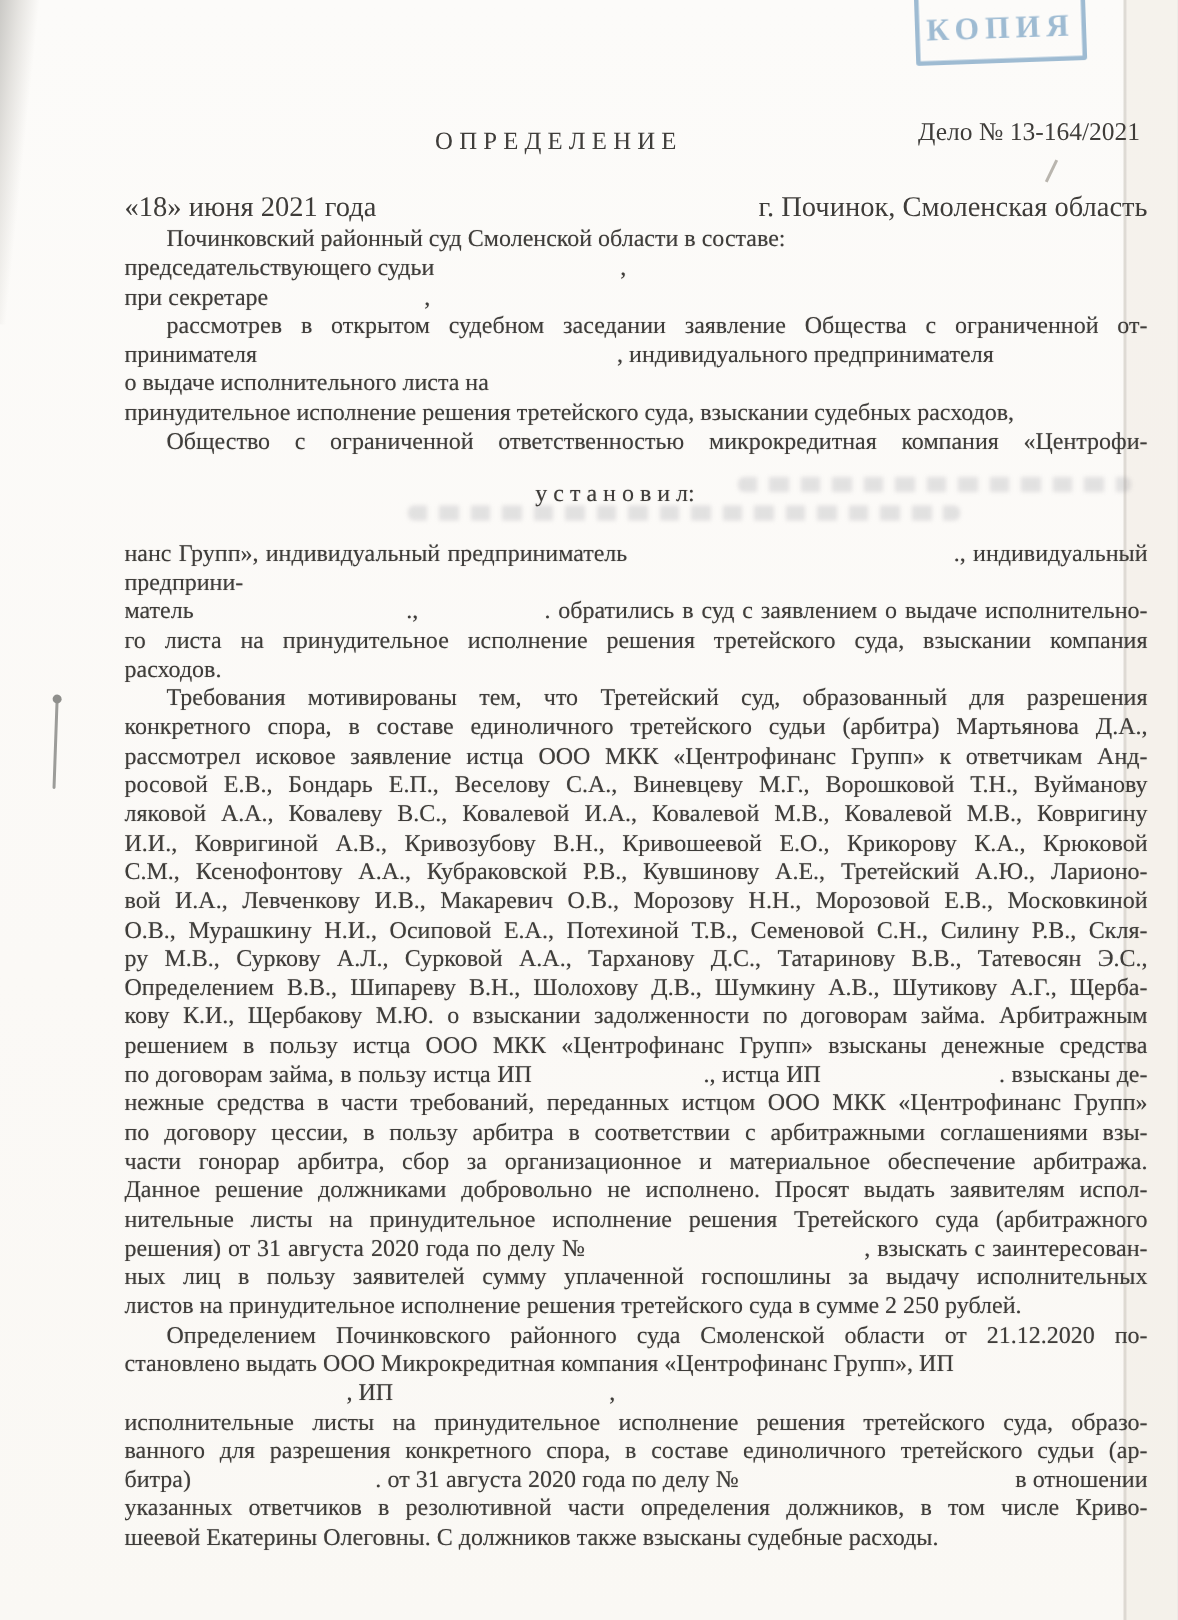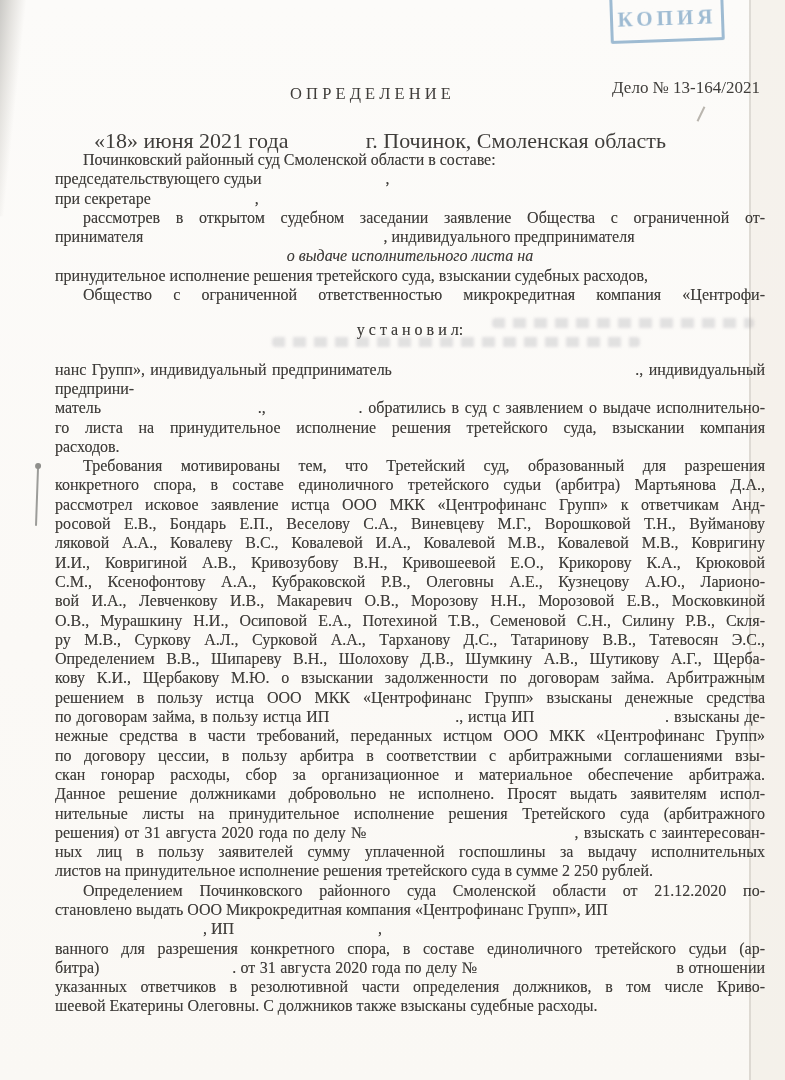--- a/index.html
+++ b/index.html
@@ -60,35 +60,35 @@
   .case-number{
     position:absolute;right:25px;top:78px;
     font-size:17px;
   }
   .doc-title{
     position:absolute;left:0;right:0;top:84px;
     text-align:center;font-size:16.5px;
     transform:translateX(-22px);
   }
   .date-row{
-    position:absolute;left:66px;top:128px;width:710px;
-    display:flex;justify-content:space-between;font-size:22px;
+    position:absolute;left:55px;top:128px;width:710px;
+    display:flex;justify-content:space-between;font-size:19px;
   }
   .date-row .d-left{margin-left:28px;}
-  .date-row .d-right{margin-right:110px;}
+  .date-row .d-right{}
   .doc-body{
     position:absolute;left:55px;top:150px;width:710px;
     font-size:16px;line-height:19.3px;
     text-shadow:0 0 .6px rgba(70,68,64,.5);
   }
-  .line{min-height:19.3px;}
+  .line{min-height:19.3px;margin-left:28px;}
   .line.i{text-indent:28px;}
   .line.j{text-align:justify;text-align-last:justify;}
   .line.l{text-align:left;}
-  .line.r{text-align:center;font-style:italic;}
+  .line.r{text-align:left;}
   .line.c{text-align:center;}
   .line.sp{margin:16px 0 20px;}
 </style>
 </head>
 <body>
 
 <div class="page" style="color: rgb(63, 61, 58);">
 
   <div class="corner-fold"></div>
   <div class="edge-strip"></div>
@@ -122,38 +122,39 @@
       <div class="line j">нанс Групп», индивидуальный предприниматель&nbsp;&nbsp;&nbsp;&nbsp;&nbsp;&nbsp;&nbsp;&nbsp;&nbsp;&nbsp;&nbsp;&nbsp;&nbsp;&nbsp;&nbsp;&nbsp;&nbsp;&nbsp;&nbsp;&nbsp;&nbsp;&nbsp;&nbsp;&nbsp;&nbsp;&nbsp;&nbsp;&nbsp;&nbsp;&nbsp;&nbsp;&nbsp;&nbsp;&nbsp;&nbsp;&nbsp;&nbsp;&nbsp;&nbsp;&nbsp;&nbsp;&nbsp;&nbsp;&nbsp;&nbsp;., индивидуальный предприни-</div>
       <div class="line j">матель&nbsp;&nbsp;&nbsp;&nbsp;&nbsp;&nbsp;&nbsp;&nbsp;&nbsp;&nbsp;&nbsp;&nbsp;&nbsp;&nbsp;&nbsp;&nbsp;&nbsp;&nbsp;&nbsp;&nbsp;&nbsp;&nbsp;&nbsp;&nbsp;&nbsp;&nbsp;&nbsp;.,&nbsp;&nbsp;&nbsp;&nbsp;&nbsp;&nbsp;&nbsp;&nbsp;&nbsp;&nbsp;&nbsp;&nbsp;&nbsp;&nbsp;&nbsp;&nbsp;. обратились в суд с заявлением о выдаче исполнительно-</div>
       <div class="line j">го листа на принудительное исполнение решения третейского суда, взыскании компания</div>
       <div class="line l">расходов.</div>
       <div class="line j i">Требования мотивированы тем, что Третейский суд, образованный для разрешения</div>
       <div class="line j">конкретного спора, в составе единоличного третейского судьи (арбитра) Мартьянова Д.А.,</div>
       <div class="line j">рассмотрел исковое заявление истца ООО МКК «Центрофинанс Групп» к ответчикам Анд-</div>
       <div class="line j">росовой Е.В., Бондарь Е.П., Веселову С.А., Виневцеву М.Г., Ворошковой Т.Н., Вуйманову</div>
       <div class="line j">ляковой А.А., Ковалеву В.С., Ковалевой И.А., Ковалевой М.В., Ковалевой М.В., Ковригину</div>
       <div class="line j">И.И., Ковригиной А.В., Кривозубову В.Н., Кривошеевой Е.О., Крикорову К.А., Крюковой</div>
-      <div class="line j">С.М., Ксенофонтову А.А., Кубраковской Р.В., Олеговны А.Е., Кузнецову А.Ю., Ларионо-</div>
+      <div class="line j">С.М., Ксенофонтову А.А., Кубраковской Р.В., Кувшинову А.Е., Третейский А.Ю., Ларионо-</div>
       <div class="line j">вой И.А., Левченкову И.В., Макаревич О.В., Морозову Н.Н., Морозовой Е.В., Московкиной</div>
       <div class="line j">О.В., Мурашкину Н.И., Осиповой Е.А., Потехиной Т.В., Семеновой С.Н., Силину Р.В., Скля-</div>
       <div class="line j">ру М.В., Суркову А.Л., Сурковой А.А., Тарханову Д.С., Татаринову В.В., Татевосян Э.С.,</div>
       <div class="line j">Определением В.В., Шипареву В.Н., Шолохову Д.В., Шумкину А.В., Шутикову А.Г., Щерба-</div>
       <div class="line j">кову К.И., Щербакову М.Ю. о взыскании задолженности по договорам займа. Арбитражным</div>
       <div class="line j">решением в пользу истца ООО МКК «Центрофинанс Групп» взысканы денежные средства</div>
       <div class="line j">по договорам займа, в пользу истца ИП&nbsp;&nbsp;&nbsp;&nbsp;&nbsp;&nbsp;&nbsp;&nbsp;&nbsp;&nbsp;&nbsp;&nbsp;&nbsp;&nbsp;&nbsp;&nbsp;&nbsp;&nbsp;&nbsp;&nbsp;&nbsp;&nbsp;&nbsp;&nbsp;&nbsp;&nbsp;., истца ИП&nbsp;&nbsp;&nbsp;&nbsp;&nbsp;&nbsp;&nbsp;&nbsp;&nbsp;&nbsp;&nbsp;&nbsp;&nbsp;&nbsp;&nbsp;&nbsp;&nbsp;&nbsp;&nbsp;&nbsp;&nbsp;&nbsp;&nbsp;&nbsp;&nbsp;&nbsp;&nbsp;. взысканы де-</div>
       <div class="line j">нежные средства в части требований, переданных истцом ООО МКК «Центрофинанс Групп»</div>
       <div class="line j">по договору цессии, в пользу арбитра в соответствии с арбитражными соглашениями взы-</div>
-      <div class="line j">скан гонорар расходы, сбор за организационное и материальное обеспечение арбитража.</div>
+      <div class="line j">части гонорар арбитра, сбор за организационное и материальное обеспечение арбитража.</div>
       <div class="line j">Данное решение должниками добровольно не исполнено. Просят выдать заявителям испол-</div>
       <div class="line j">нительные листы на принудительное исполнение решения Третейского суда (арбитражного</div>
       <div class="line j">решения) от 31 августа 2020 года по делу №&nbsp;&nbsp;&nbsp;&nbsp;&nbsp;&nbsp;&nbsp;&nbsp;&nbsp;&nbsp;&nbsp;&nbsp;&nbsp;&nbsp;&nbsp;&nbsp;&nbsp;&nbsp;&nbsp;&nbsp;&nbsp;&nbsp;&nbsp;&nbsp;&nbsp;&nbsp;&nbsp;&nbsp;&nbsp;&nbsp;&nbsp;&nbsp;&nbsp;&nbsp;&nbsp;&nbsp;&nbsp;&nbsp;&nbsp;&nbsp;, взыскать с заинтересован-</div>
       <div class="line j">ных лиц в пользу заявителей сумму уплаченной госпошлины за выдачу исполнительных</div>
       <div class="line l">листов на принудительное исполнение решения третейского суда в сумме 2 250 рублей.</div>
       <div class="line j i">Определением Починковского районного суда Смоленской области от 21.12.2020 по-</div>
       <div class="line l">становлено выдать ООО Микрокредитная компания «Центрофинанс Групп», ИП</div>
       <div class="line l">&nbsp;&nbsp;&nbsp;&nbsp;&nbsp;&nbsp;&nbsp;&nbsp;&nbsp;&nbsp;&nbsp;&nbsp;&nbsp;&nbsp;&nbsp;&nbsp;&nbsp;&nbsp;&nbsp;&nbsp;&nbsp;&nbsp;&nbsp;&nbsp;&nbsp;&nbsp;&nbsp;&nbsp;&nbsp;&nbsp;&nbsp;&nbsp;&nbsp;&nbsp;&nbsp;&nbsp;&nbsp;, ИП&nbsp;&nbsp;&nbsp;&nbsp;&nbsp;&nbsp;&nbsp;&nbsp;&nbsp;&nbsp;&nbsp;&nbsp;&nbsp;&nbsp;&nbsp;&nbsp;&nbsp;&nbsp;&nbsp;&nbsp;&nbsp;&nbsp;&nbsp;&nbsp;&nbsp;&nbsp;&nbsp;&nbsp;&nbsp;&nbsp;&nbsp;&nbsp;&nbsp;&nbsp;&nbsp;&nbsp;,</div>
+      <div class="line j">исполнительные листы на принудительное исполнение решения третейского суда, образо-</div>
       <div class="line j">ванного для разрешения конкретного спора, в составе единоличного третейского судьи (ар-</div>
       <div class="line j">битра)&nbsp;&nbsp;&nbsp;&nbsp;&nbsp;&nbsp;&nbsp;&nbsp;&nbsp;&nbsp;&nbsp;&nbsp;&nbsp;&nbsp;&nbsp;&nbsp;&nbsp;&nbsp;&nbsp;&nbsp;&nbsp;&nbsp;&nbsp;&nbsp;&nbsp;&nbsp;&nbsp;&nbsp;&nbsp;&nbsp;. от 31 августа 2020 года по делу №&nbsp;&nbsp;&nbsp;&nbsp;&nbsp;&nbsp;&nbsp;&nbsp;&nbsp;&nbsp;&nbsp;&nbsp;&nbsp;&nbsp;&nbsp;&nbsp;&nbsp;&nbsp;&nbsp;&nbsp;&nbsp;&nbsp;&nbsp;&nbsp;&nbsp;&nbsp;&nbsp;&nbsp;&nbsp;&nbsp;&nbsp;&nbsp;&nbsp;&nbsp;&nbsp;&nbsp;&nbsp;&nbsp;&nbsp;&nbsp;&nbsp;&nbsp;&nbsp;&nbsp;&nbsp;в отношении</div>
       <div class="line j">указанных ответчиков в резолютивной части определения должников, в том числе Криво-</div>
       <div class="line l">шеевой Екатерины Олеговны. С должников также взысканы судебные расходы.</div>
     </div>
 
 </div>
 
 </body></html>

